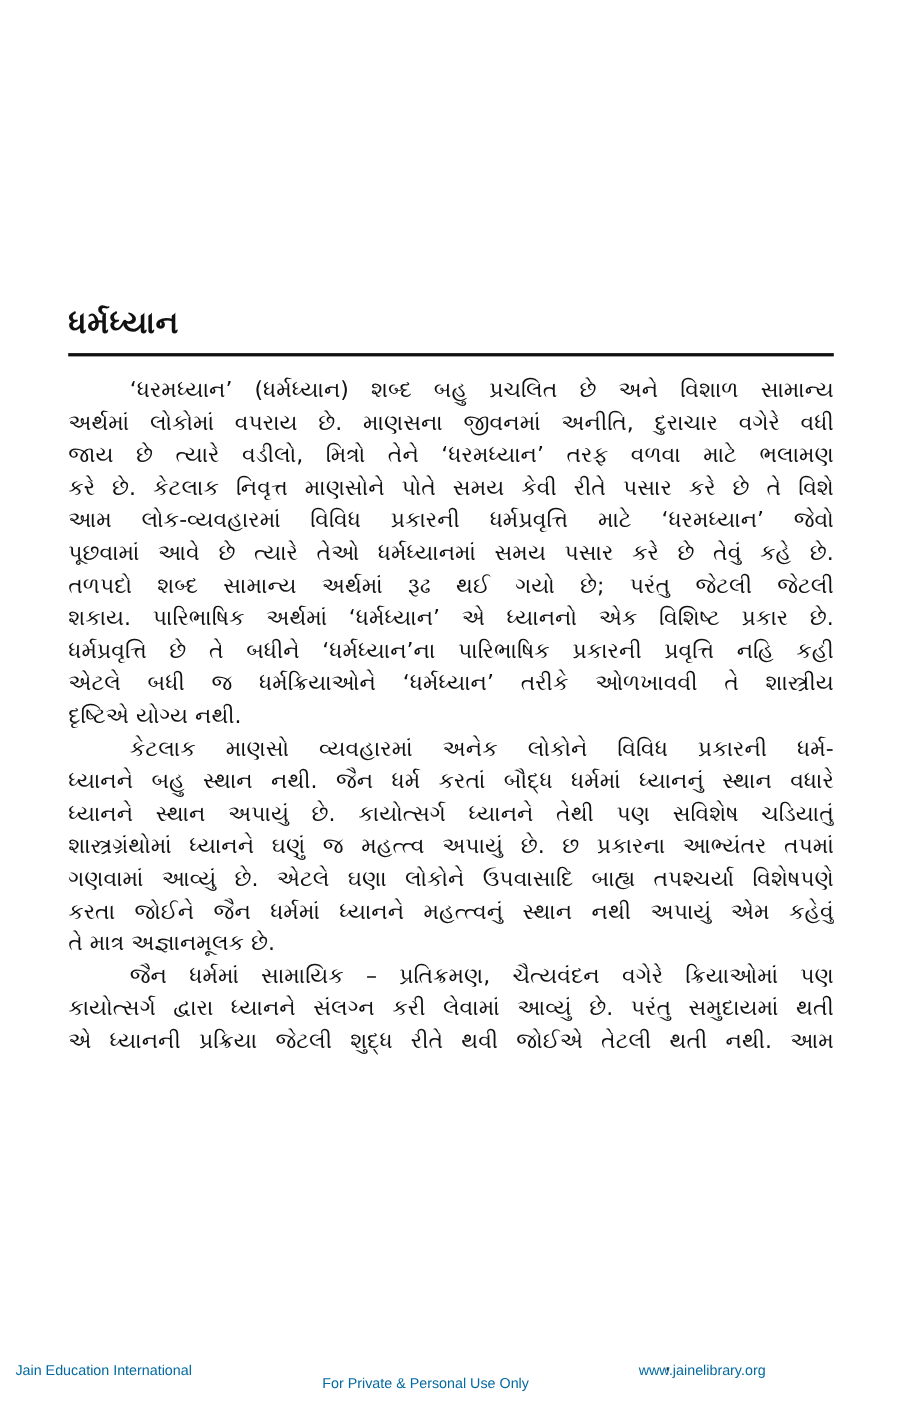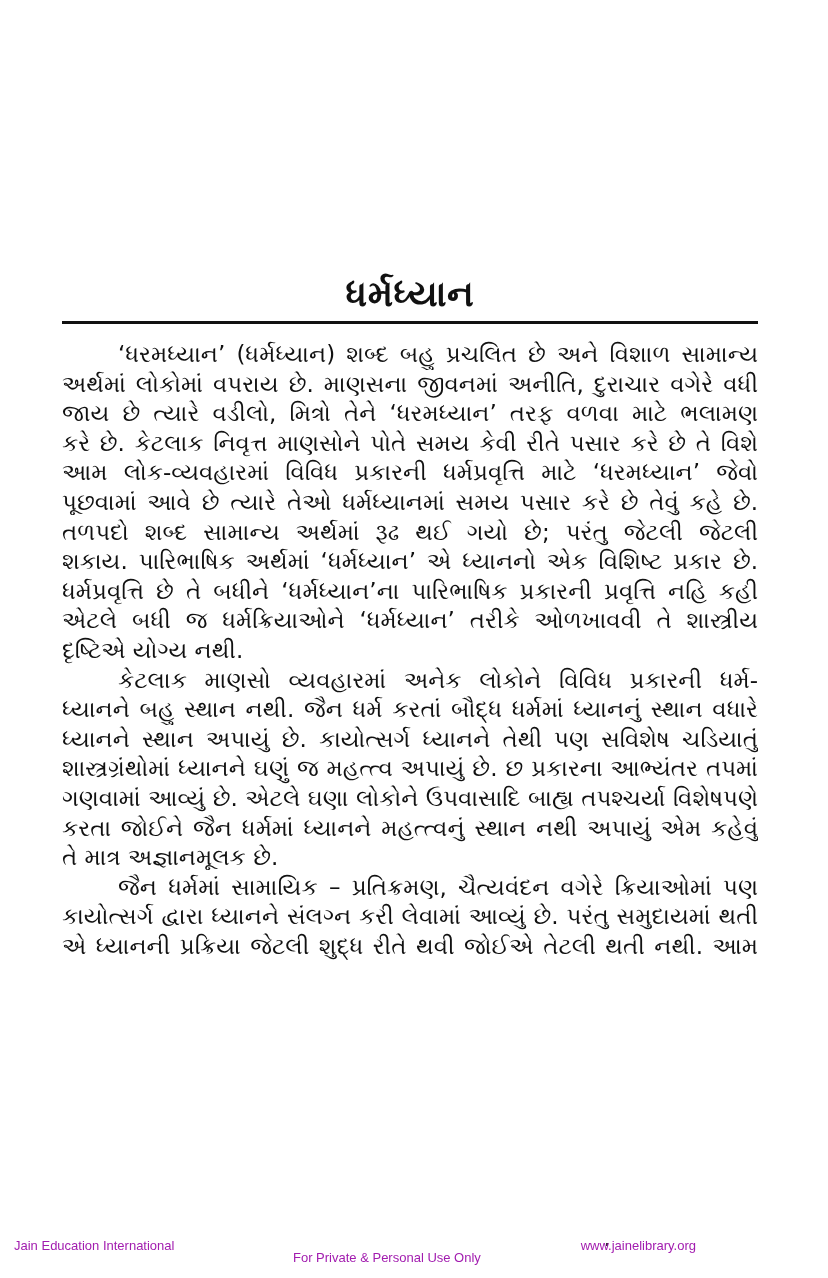--- a/index.html
+++ b/index.html
@@ -1,28 +1,28 @@
 <!DOCTYPE html>
 <html><head>
   <meta charset="utf-8">
   <style>
     html, body { margin:0; padding:0; background:#ffffff; }
     body { width:828px; height:1278px; position:relative; overflow:hidden;
            font-family: "DejaVu Sans", sans-serif; color:#111; }
     .page { position:absolute; left:0; top:0; width:828px; height:1278px; }
-    .title { position:absolute; left:62px; width:696px; top:272px; text-align:center;
-             font-size:36px; font-weight:bold; letter-spacing:0.5px; line-height:44px; }
+    .title { position:absolute; left:62px; width:696px; top:272px; 
+             font-size:28px; font-weight:bold; letter-spacing:0.5px; line-height:44px; }
     .rule { position:absolute; left:62px; width:696px; top:321px; height:3px; background:#111; }
     .body { position:absolute; left:62px; width:696px; top:340px; }
-    .line { display:block; height:29.6px; line-height:29.6px; font-size:23px;
+    .line { display:block; height:29.6px; line-height:29.6px; font-size:20px;
             text-align:justify; text-align-last:justify; white-space:nowrap; overflow:hidden; }
     .line.indent { padding-left:56px; }
     .line.last { text-align-last:left; }
     .footer { position:absolute; top:1238px; left:0; width:720px; height:20px;
-              font-family:"Liberation Sans", sans-serif; font-size:13px; color:#a21caf; }
+              font-family:"Liberation Sans", sans-serif; font-size:13px; color:#0369a1; }
     .footer span { position:absolute; top:0; }
     .f1 { left:14px; } .f2 { left:293px;margin-top:12px; } .f3 { right:24px; }
     .speck { position:absolute; left:606px; top:1243px; width:2px; height:3px; background:#333; }
   </style>
 </head>
 <body>
 
 <div class="page">
   <div class="title">ધર્મધ્યાન</div>
   <div class="rule"></div>

